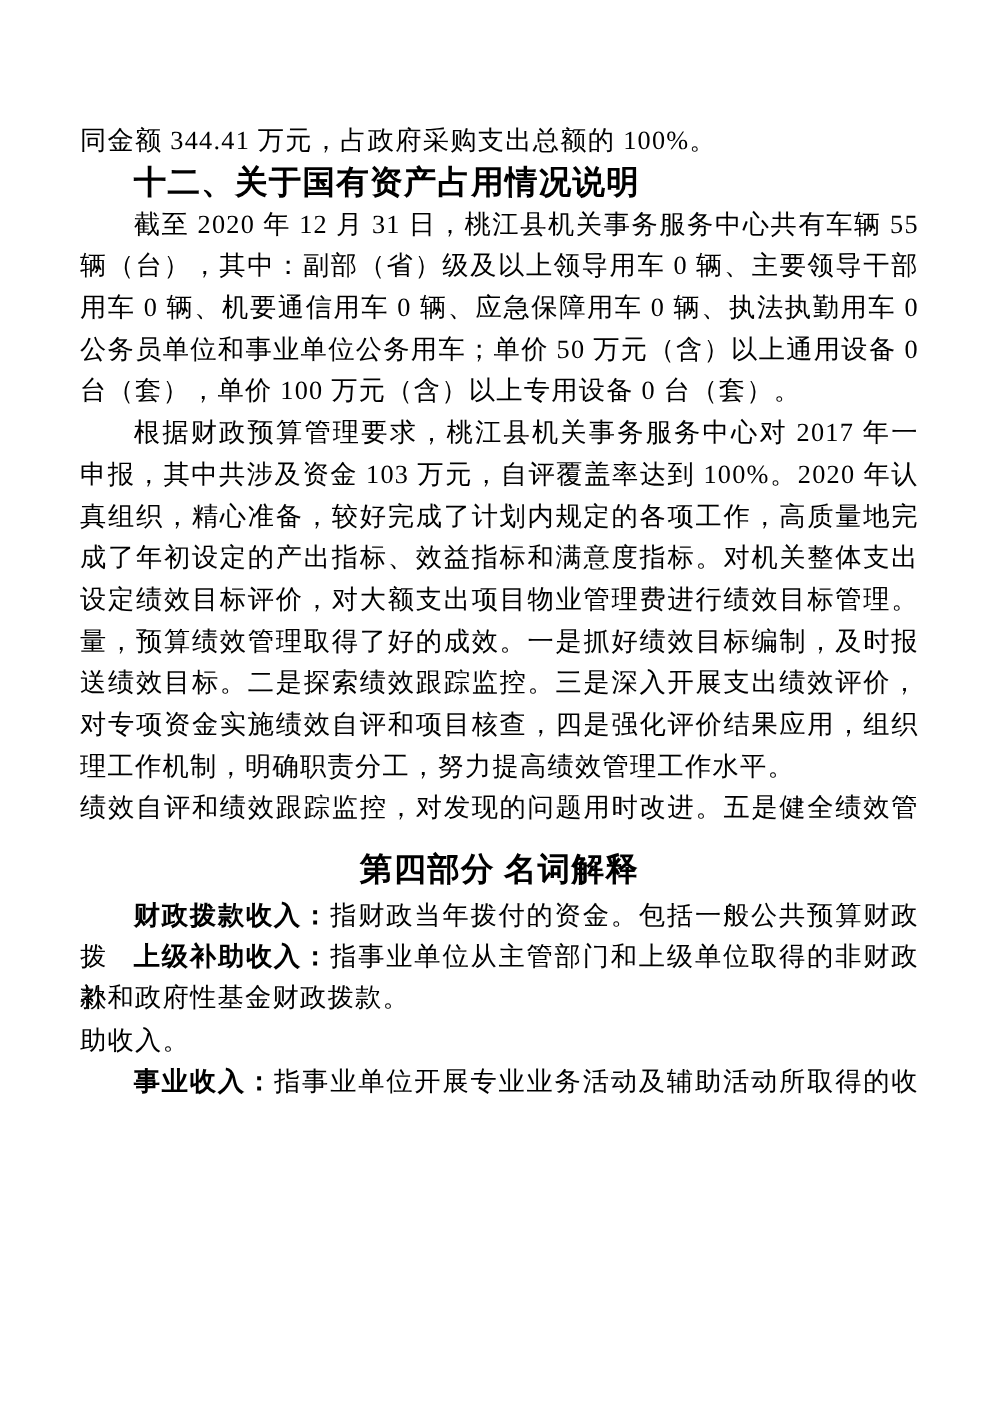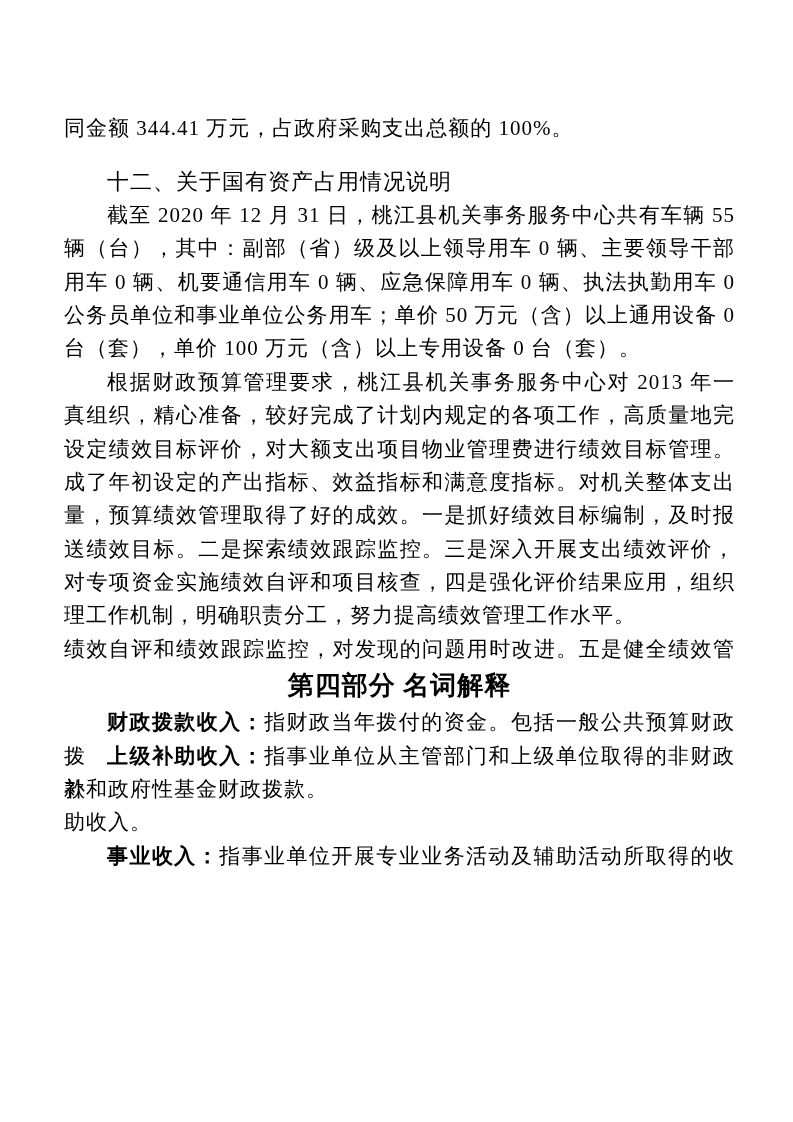--- a/index.html
+++ b/index.html
@@ -8,45 +8,44 @@
     width: 793px;
     height: 1122px;
     background: #ffffff;
     color: #000000;
     font-family: "Liberation Serif", "DejaVu Serif", serif;
     overflow: hidden;
   }
   .content {
     position: absolute;
     left: 64px;
-    top: 112px;
+    top: 96px;
     width: 671px;
   }
   .line {
     font-size: 21px;
     height: 33.4px;
     line-height: 33.4px;
     letter-spacing: 1px;
     white-space: nowrap;
   }
   .fill {
     white-space: normal;
     text-align: justify;
     text-align-last: justify;
     text-justify: inter-ideograph;
   }
   .indent { text-indent: 43px; }
   .h {
-    font-weight: normal;
-    font-size: 22px;
-    margin-top: 20px;
+    font-weight: bold;
+    font-size: 26px;
   }
   .b { font-weight: bold; }
   .part-heading {
-    margin-top: 0;
+    margin-top: 12px;
     height: 40px;
     line-height: 40px;
     font-size: 26px;
     font-weight: bold;
     text-align: center;
     letter-spacing: 1px;
   }
 </style>
 </head>
 <body>
@@ -58,24 +57,25 @@
 
     <div class="line h indent">十二、关于国有资产占用情况说明</div>
 
     <div class="line fill indent">截至 2020 年 12 月 31 日，桃江县机关事务服务中心共有车辆 55</div>
     <div class="line fill">辆（台），其中：副部（省）级及以上领导用车 0 辆、主要领导干部</div>
     <div class="line fill">用车 0 辆、机要通信用车 0 辆、应急保障用车 0 辆、执法执勤用车 0</div>
     <div class="line fill">公务员单位和事业单位公务用车；单价 50 万元（含）以上通用设备 0</div>
     <div class="line">台（套），单价 100 万元（含）以上专用设备 0 台（套）。</div>
 
 
-    <div class="line fill indent">根据财政预算管理要求，桃江县机关事务服务中心对 2013 年一</div>
+    <div class="line fill indent">根据财政预算管理要求，桃江县机关事务服务中心对 2017 年一</div>
+    <div class="line fill">申报，其中共涉及资金 103 万元，自评覆盖率达到 100%。2020 年认</div>
     <div class="line fill">真组织，精心准备，较好完成了计划内规定的各项工作，高质量地完</div>
+    <div class="line fill">成了年初设定的产出指标、效益指标和满意度指标。对机关整体支出</div>
     <div class="line fill">设定绩效目标评价，对大额支出项目物业管理费进行绩效目标管理。</div>
-    <div class="line fill">成了年初设定的产出指标、效益指标和满意度指标。对机关整体支出</div>
     <div class="line fill">量，预算绩效管理取得了好的成效。一是抓好绩效目标编制，及时报</div>
     <div class="line fill">送绩效目标。二是探索绩效跟踪监控。三是深入开展支出绩效评价，</div>
     <div class="line fill">对专项资金实施绩效自评和项目核查，四是强化评价结果应用，组织</div>
     <div class="line">理工作机制，明确职责分工，努力提高绩效管理工作水平。</div>
     <div class="line fill">绩效自评和绩效跟踪监控，对发现的问题用时改进。五是健全绩效管</div>
 
     <div class="part-heading">第四部分 名词解释</div>
 
     <div class="line fill indent"><span class="b">财政拨款收入：</span><span>指财政当年拨付的资金。包括一般公共预算财政 拨</span></div>
     <div class="line fill indent"><span class="b">上级补助收入：</span><span>指事业单位从主管部门和上级单位取得的非财政 补</span></div>

